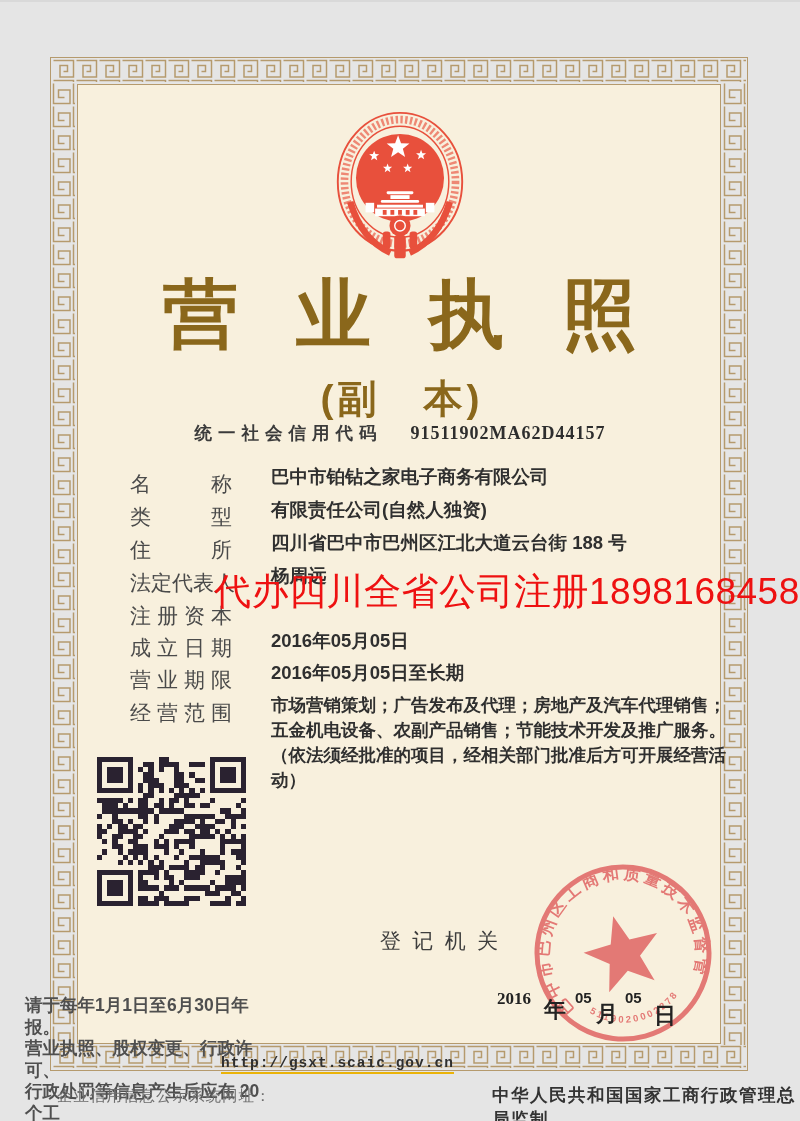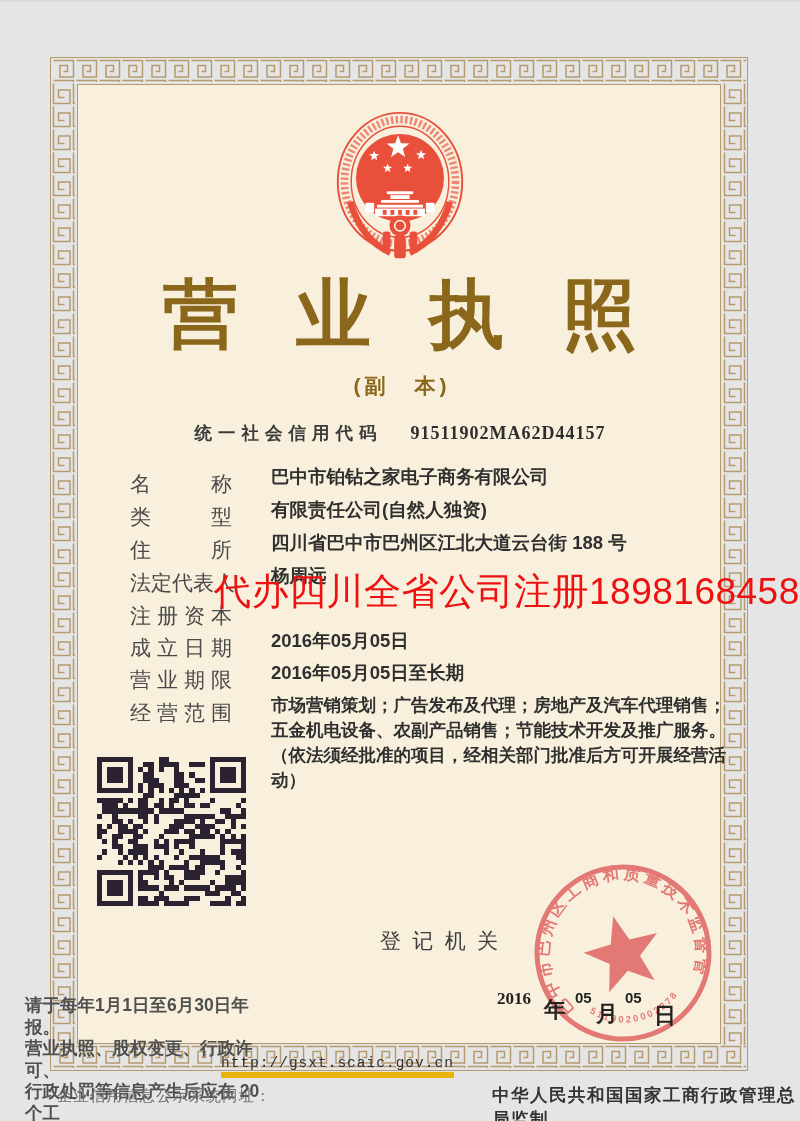--- a/index.html
+++ b/index.html
@@ -16,21 +16,21 @@
   .band-bottom{left:52px;top:1045px;width:694px;height:23px;}
   .band-left{left:52px;top:82px;width:23px;height:963px;}
   .band-right{left:723px;top:82px;width:23px;height:963px;}
 
   
   .emblem{position:absolute;left:333px;top:110px;width:134px;height:155px;}
   .title{position:absolute;left:0;top:265px;width:800px;text-align:center;
          font-size:75px;font-weight:900;color:#8a671b;letter-spacing:58px;text-indent:58px;
          font-family:"Liberation Sans",sans-serif;}
   .subtitle{position:absolute;left:0;top:372px;width:800px;text-align:center;
-            font-size:21px;font-weight:700;color:#8a671b;letter-spacing:4px;text-indent:4px;}
+            font-size:39px;font-weight:700;color:#8a671b;letter-spacing:4px;text-indent:4px;}
   .credit-row{position:absolute;left:0;top:421px;width:800px;display:flex;justify-content:center;align-items:baseline;gap:28px;}
   .credit-label{font-size:17.5px;font-weight:700;color:#3b3b3b;letter-spacing:6px;}
   .credit-code{font-family:"Liberation Serif",serif;font-size:18px;font-weight:600;color:#2e2e2e;letter-spacing:1px;}
 
   
   .field-row{position:absolute;left:130px;width:590px;}
   .jlabel{display:flex;justify-content:space-between;width:102px;
           font-size:21px;color:#4a4a4a;font-weight:500;font-family:"Liberation Serif",serif;}
   .fvalue{position:absolute;left:141px;top:-6px;width:455px;
           font-size:18.5px;font-weight:600;color:#2f2f2f;line-height:25px;}
@@ -54,22 +54,22 @@
   .d-u1{left:544px;top:995px;font-size:22px;font-weight:600;}
   .d-month{left:575px;top:989px;font-size:15px;font-weight:700;}
   .d-u2{left:596px;top:999px;font-size:22px;font-weight:600;}
   .d-day{left:625px;top:989px;font-size:15px;font-weight:700;}
   .d-u3{left:654px;top:1001px;font-size:22px;font-weight:600;}
 
   
   .notice{position:absolute;left:25px;top:995px;width:250px;font-size:17.5px;line-height:21.5px;
           font-weight:600;color:#4f4f4f;}
   .url{position:absolute;left:221px;top:1055px;font-family:"Liberation Mono",monospace;
-       font-size:14.5px;font-weight:400;color:#2f2f2f;letter-spacing:1px;
-       border-bottom:6px solid #eab308;padding-bottom:1px;}
+       font-size:14.5px;font-weight:700;color:#2f2f2f;letter-spacing:1px;
+       border-bottom:2px solid #eab308;padding-bottom:1px;}
   .site-label{position:absolute;left:57px;top:1086px;font-size:15.5px;color:#6e6e6e;letter-spacing:1px;}
   .supervision{position:absolute;left:492px;top:1083px;font-size:17.5px;font-weight:600;color:#333;letter-spacing:1.5px;}
 </style>
 </head>
 <body>
 
 <div class="paper">
 
   <div class="frame-outer"></div>
   <div class="band band-top" id="band-top">

